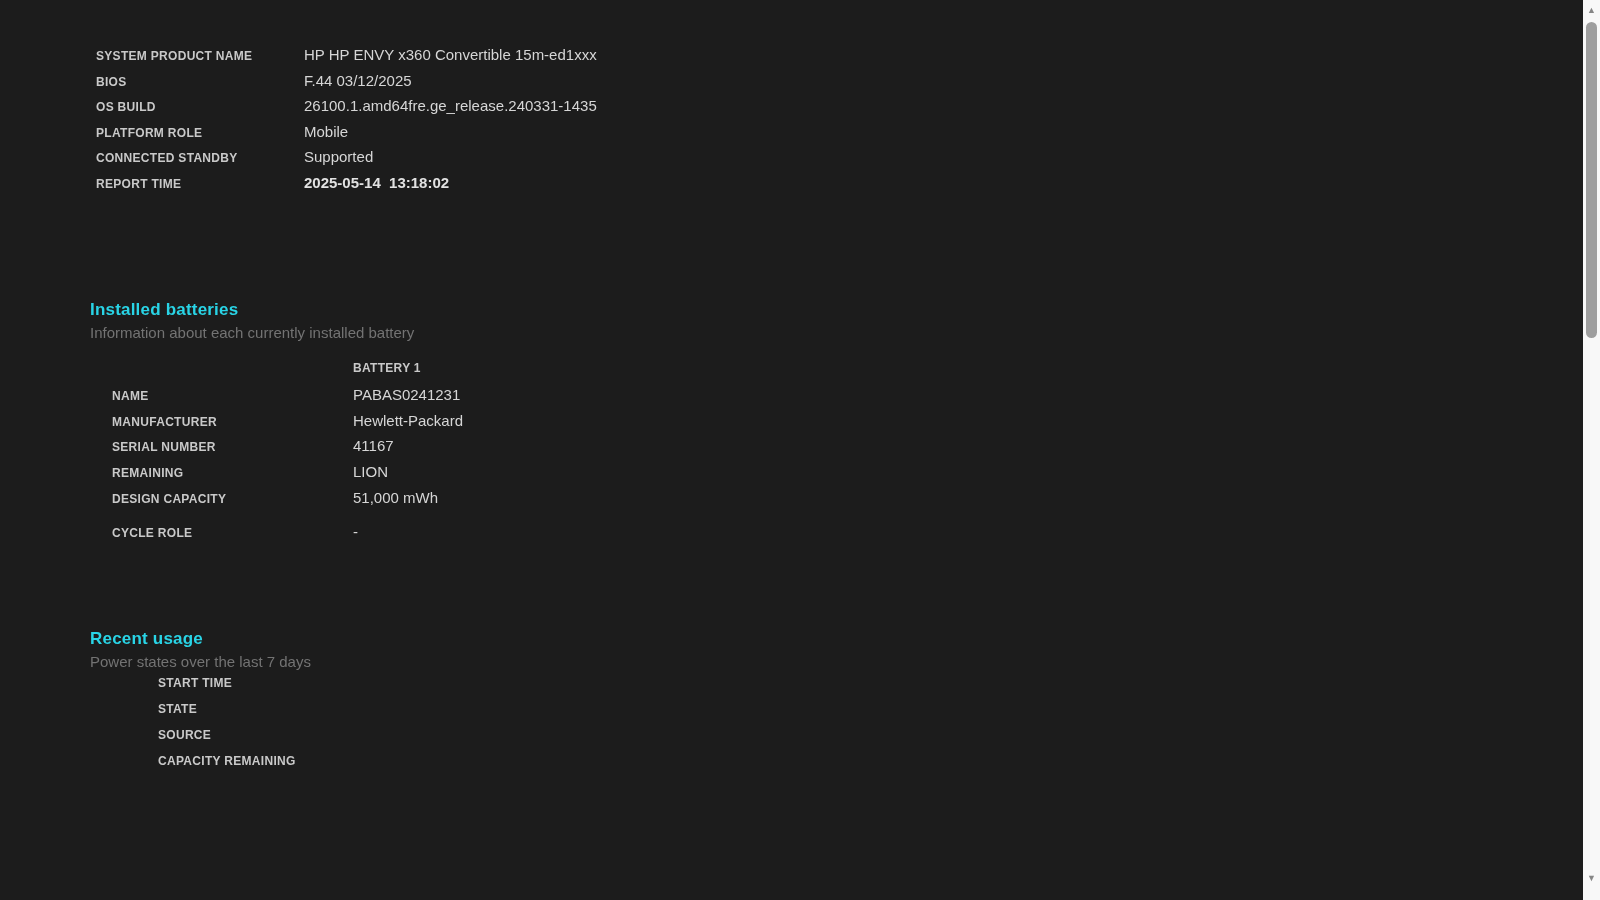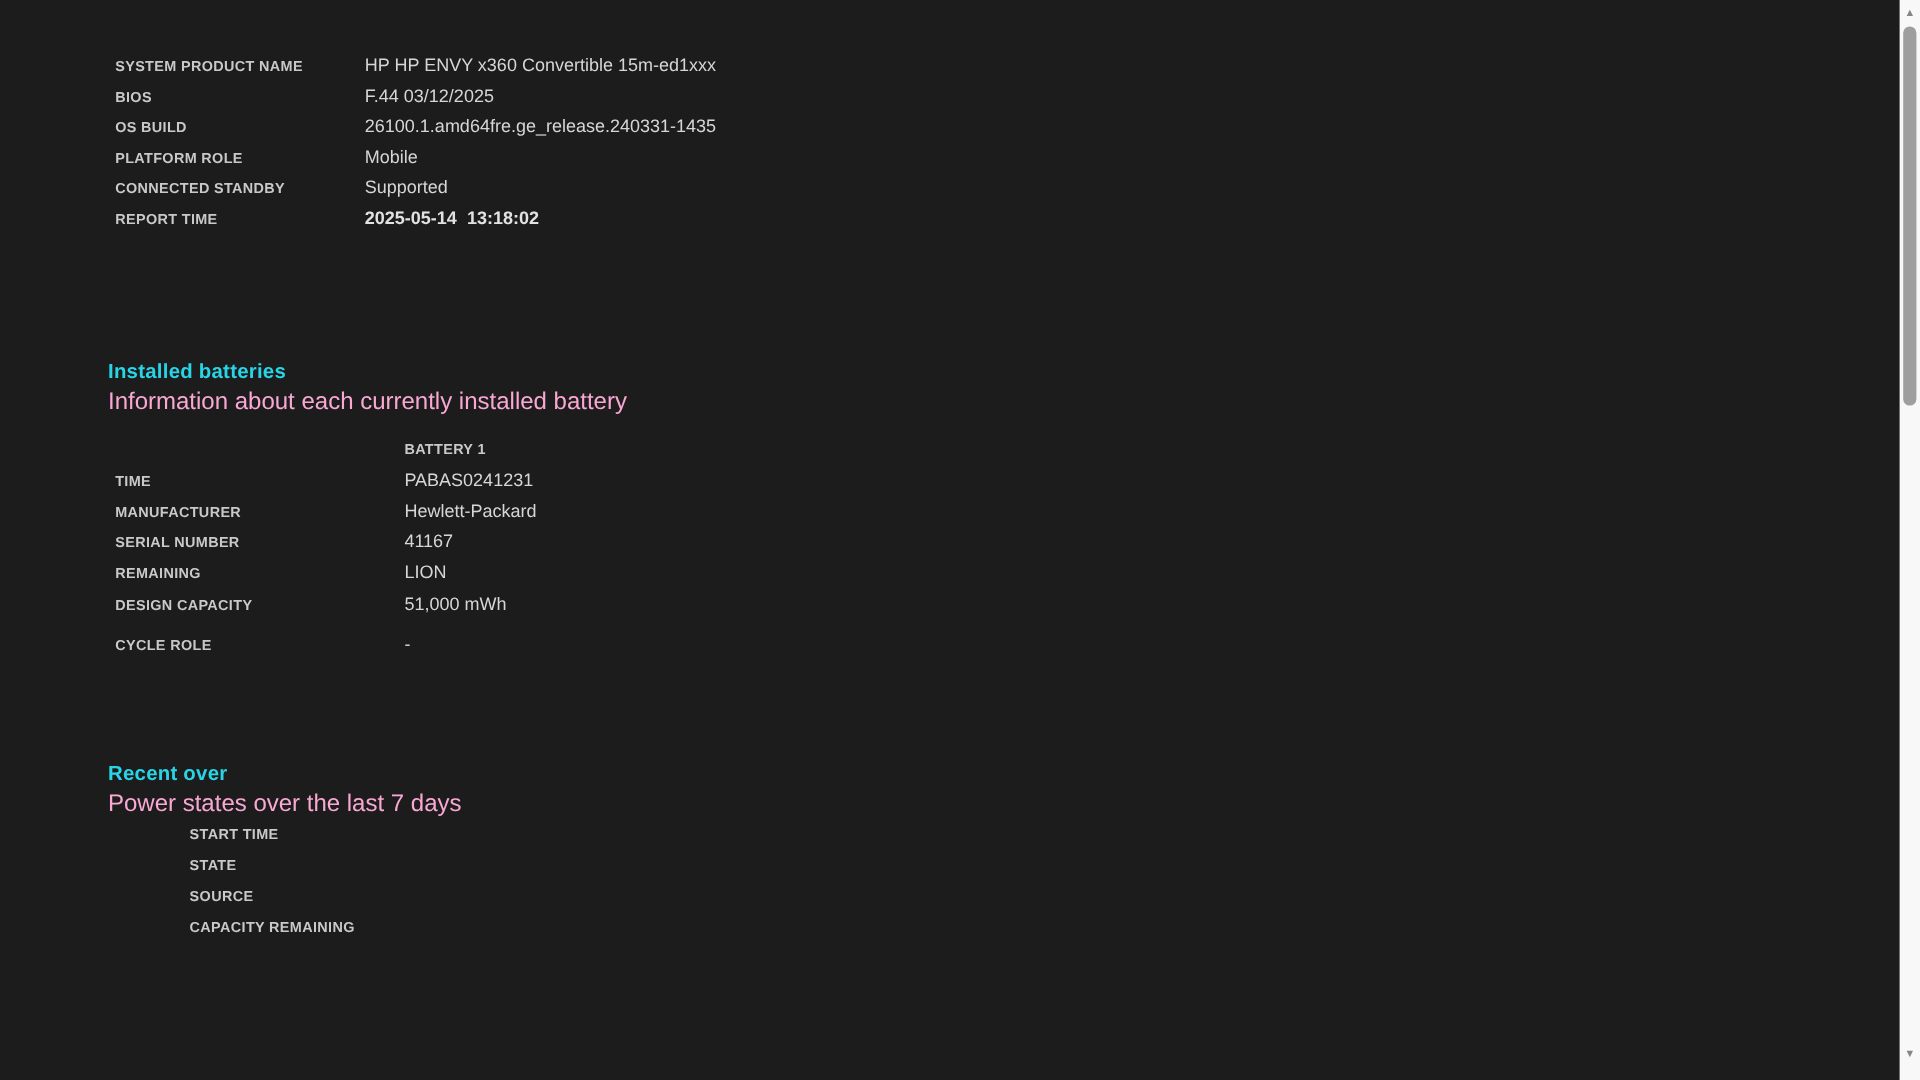--- a/index.html
+++ b/index.html
@@ -45,25 +45,25 @@
   .strong { font-weight: 600; color: #e2e2e2; }
 
   .section-heading {
     font-size: 17px;
     font-weight: 600;
     color: #29d4e6;
     letter-spacing: 0.2px;
   }
   .section-subtitle {
     margin-top: 4px;
-    font-size: 20px;
-    color: #f9a8d4;
+    font-size: 15px;
+    color: #737373;
   }
   .sect-installed { margin-top: 100px; }
-  .bat { margin-top: 20px; }
+  .bat { margin-top: 20px; margin-left: 16px; }
   .bat-header-row { display: flex; height: 25.6px; align-items: baseline; }
   .bat-header-spacer { width: 247px; }
   .bat-col-header {
     font-size: 12px;
     font-weight: bold;
     color: #c9c9c9;
     letter-spacing: 0.3px;
   }
   .bat-gap { height: 9px; }
 
@@ -149,21 +149,21 @@
     <h2 class="section-heading">Installed batteries</h2>
     <div class="section-subtitle">Information about each currently installed battery</div>
 
     <div class="kv-table bat">
       <div class="bat-header-row">
         <div class="bat-header-spacer"></div>
         <div class="bat-col-header">BATTERY 1</div>
       </div>
 
       <div class="kv-row">
-        <div class="kv-label">TIME</div>
+        <div class="kv-label">NAME</div>
         <div class="kv-value">PABAS0241231</div>
       </div>
       <div class="kv-row">
         <div class="kv-label">MANUFACTURER</div>
         <div class="kv-value">Hewlett-Packard</div>
       </div>
       <div class="kv-row">
         <div class="kv-label">SERIAL NUMBER</div>
         <div class="kv-value">41167</div>
       </div>
@@ -179,21 +179,21 @@
       <div class="bat-gap"></div>
 
       <div class="kv-row">
         <div class="kv-label">CYCLE ROLE</div>
         <div class="kv-value">-</div>
       </div>
     </div>
   </div>
 
   <div class="sect-recent">
-    <h2 class="section-heading">Recent over</h2>
+    <h2 class="section-heading">Recent usage</h2>
     <div class="section-subtitle">Power states over the last 7 days</div>
 
     <div class="usage-table">
       <div class="usage-th c0">START TIME</div>
       <div class="usage-th c1">STATE</div>
       <div class="usage-th c2">SOURCE</div>
       <div class="usage-th c3">CAPACITY REMAINING</div>
     </div>
   </div>
 

